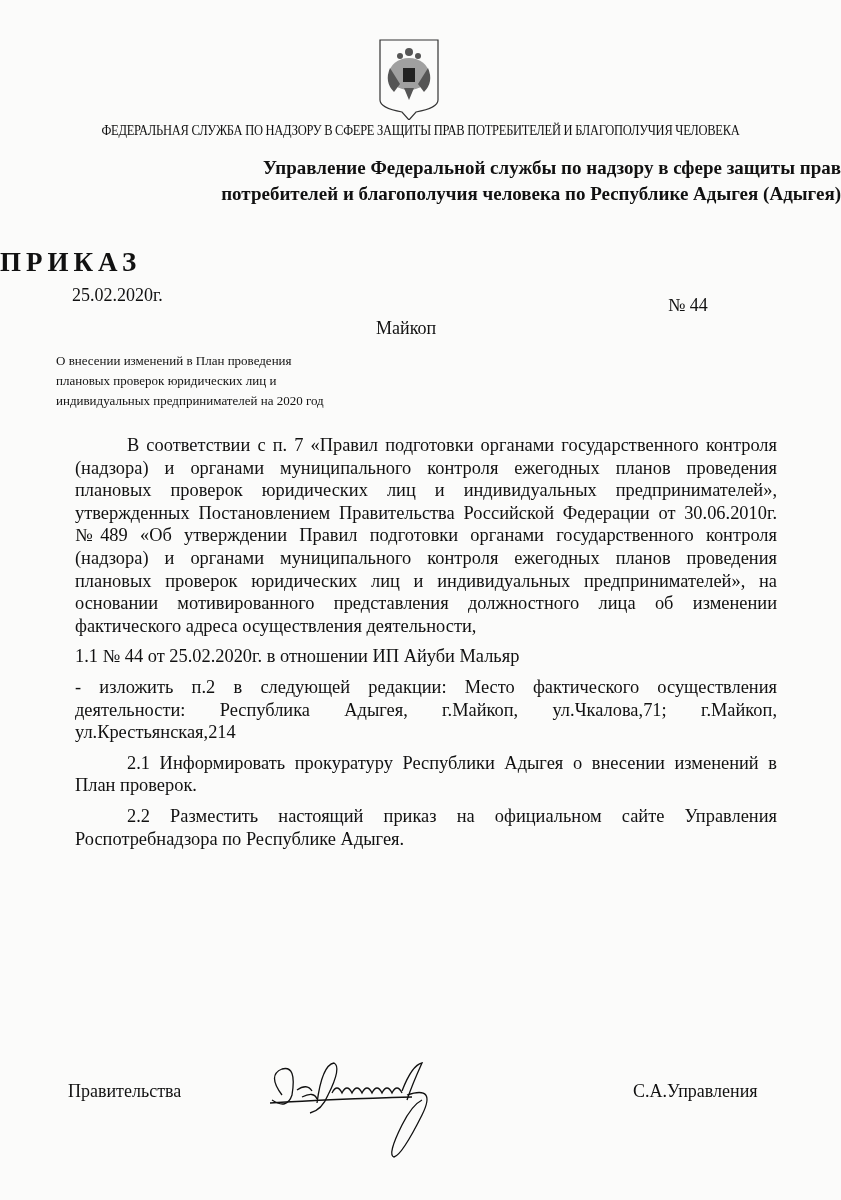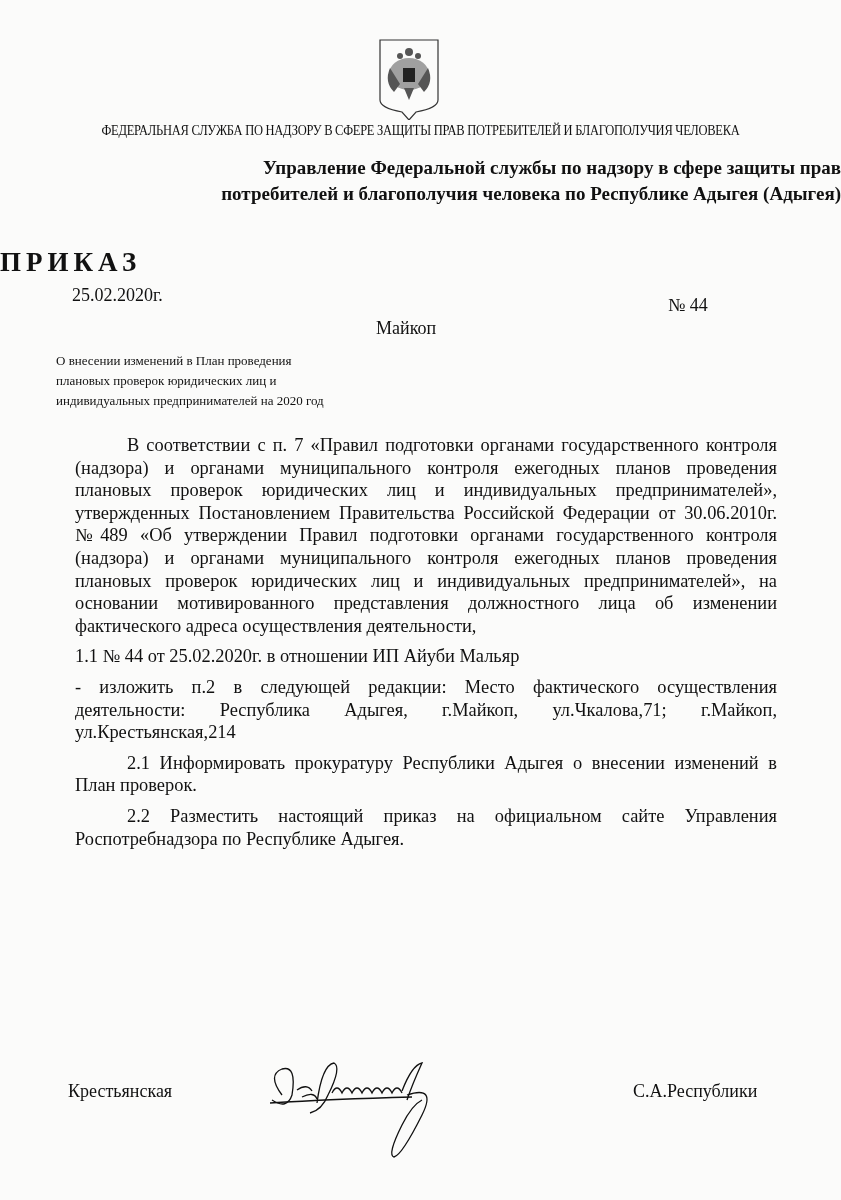--- a/index.html
+++ b/index.html
@@ -59,27 +59,27 @@
 </div>
 
 <div class="abs body">
   <p class="indent">В соответствии с п. 7 «Правил подготовки органами государственного контроля (надзора) и органами муниципального контроля ежегодных планов проведения плановых проверок юридических лиц и индивидуальных предпринимателей», утвержденных Постановлением Правительства Российской Федерации от 30.06.2010г.№489 «Об утверждении Правил подготовки органами государственного контроля (надзора) и органами муниципального контроля ежегодных планов проведения плановых проверок юридических лиц и индивидуальных предпринимателей», на основании мотивированного представления должностного лица об изменении фактического адреса осуществления деятельности,</p>
   <p>1.1 № 44 от 25.02.2020г. в отношении ИП Айуби Мальяр</p>
   <p>- изложить п.2 в следующей редакции: Место фактического осуществления деятельности: Республика Адыгея, г.Майкоп, ул.Чкалова,71; г.Майкоп, ул.Крестьянская,214</p>
   <p class="indent">2.1 Информировать прокуратуру Республики Адыгея  о внесении изменений в План проверок.</p>
   <p class="indent">2.2 Разместить настоящий приказ на официальном сайте  Управления Роспотребнадзора по Республике Адыгея.</p>
 </div>
 
-<div class="abs sig-label">Крестьянская</div>
+<div class="abs sig-label">Правительства</div>
 
 <svg class="abs sig" viewBox="0 0 240 110">
   <g fill="none" stroke="#111" stroke-width="1.3">
     <path d="M20 40 Q5 20 20 14 Q35 10 30 40 Q25 55 10 45"></path>
     <path d="M35 35 Q45 28 50 36 M40 42 Q52 36 55 44"></path>
     <path d="M55 48 Q60 10 72 8 Q80 12 66 40 Q60 55 48 58"></path>
     <path d="M70 38 q5 -10 10 0 q5 -10 10 0 q5 -10 10 0 q5 -10 10 0 q5 -10 10 0 q5 -10 10 0 q5 -10 10 0"></path>
     <path d="M140 36 Q150 10 160 8 Q150 30 145 45"></path>
     <path d="M145 40 Q175 30 160 60 Q140 100 132 102 Q125 100 140 70 Q150 50 160 45"></path>
     <path d="M8 48 Q70 44 150 42"></path>
   </g>
 </svg>
 
-<div class="abs sig-name">С.А.Республики</div>
+<div class="abs sig-name">С.А.Управления</div>
 
 </body></html>

